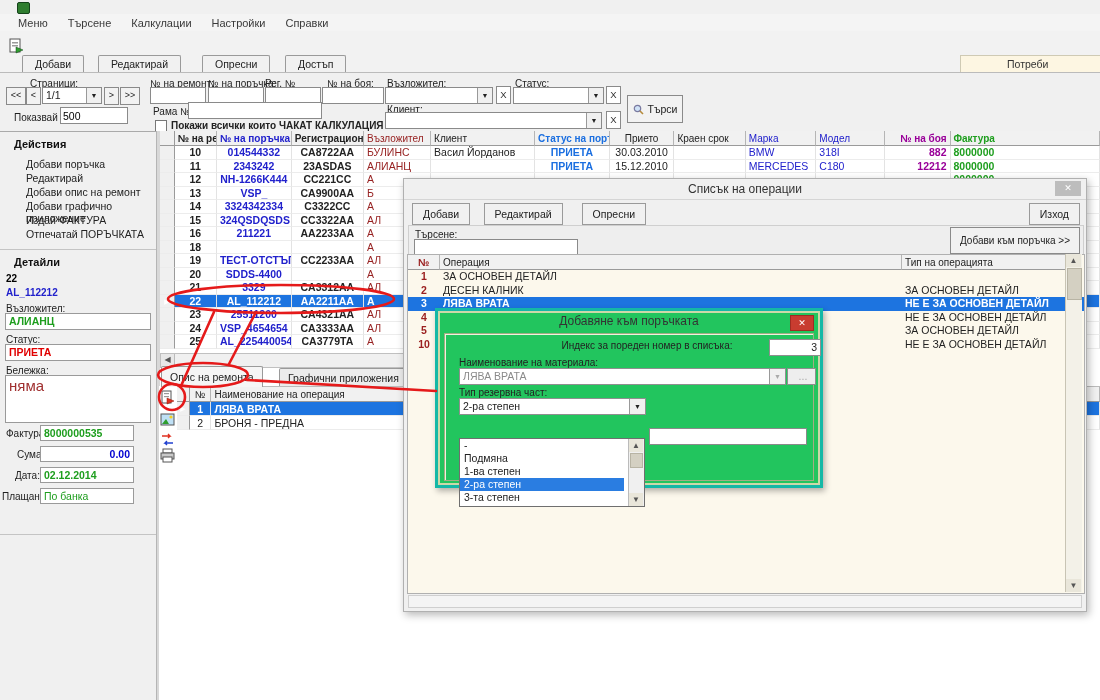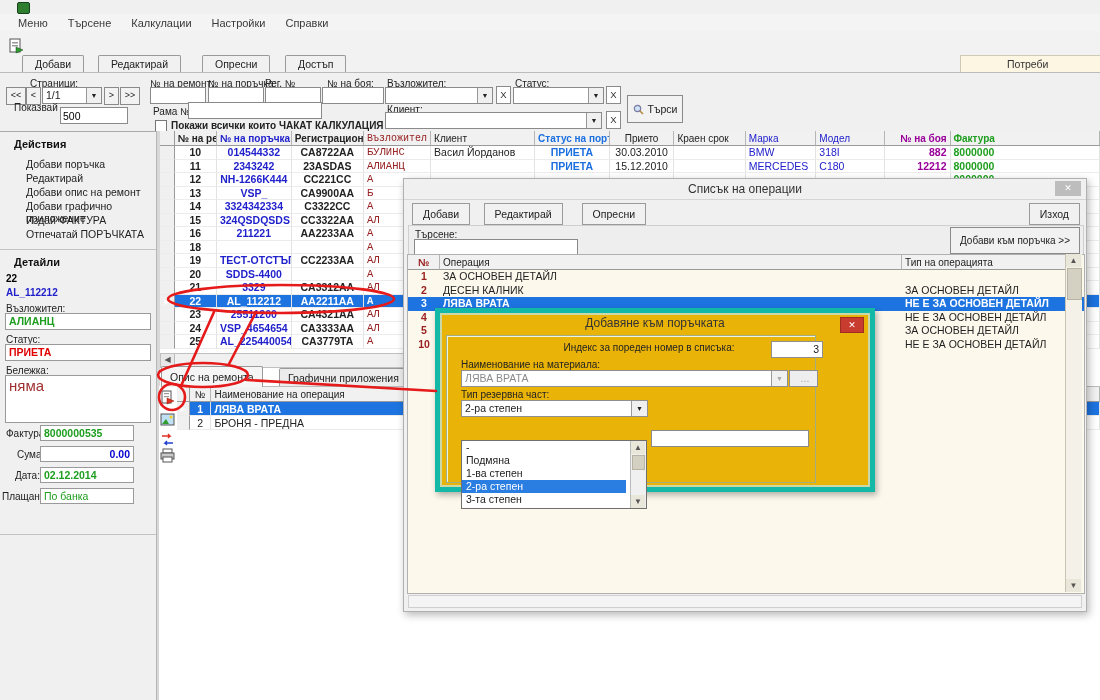--- a/index.html
+++ b/index.html
@@ -45,21 +45,21 @@
          font-size:10px;padding:0 3px;height:15px;line-height:15px;white-space:nowrap;overflow:hidden;}
   .cell{box-sizing:border-box;border-right:1px solid #e3e3e3;border-bottom:1px solid #ececec;
         font-size:10.5px;padding:0 3px;white-space:nowrap;overflow:hidden;}
   .trow .cell{height:13.5px;line-height:13.5px;}
   .trow.sel{background:#1d74e0;}
   .trow.sel .cell{color:#fff !important;font-weight:bold;}
   .c-sel{width:16px;background:#f0f0f0;border-right:1px solid #9a9a9a;text-align:center;font-size:7px;line-height:14px;}
   .c-rem{width:48px;text-align:center;} .c-ord{width:86px;text-align:center;} .c-reg{width:83px;text-align:center;}
   .c-ass{width:77px;} .c-cli{width:120px;} .c-sta{width:86px;text-align:center;} .c-acc{width:74px;text-align:center;}
   .c-dead{width:82px;} .c-brand{width:81px;} .c-model{width:79px;} .c-paint{width:75px;text-align:right;} .c-inv{width:173px;}
-  .cell-bold{font-weight:bold;} .cell-blue{color:#2121cc;font-weight:bold;} .cell-darkred{color:#972222;font-family:Liberation Mono, monospace;}
+  .cell-bold{font-weight:bold;} .cell-blue{color:#2121cc;font-weight:bold;} .cell-darkred{color:#972222;}
   .cell-status{color:#1b6fe0;font-weight:bold;} .cell-linkblue{color:#2121cc;} .cell-purple{color:#990099;font-weight:bold;}
   .cell-green{color:#1e9e1e;font-weight:bold;} .cell-opnum{color:#9b2020;font-weight:bold;text-align:center;}
   #main-table{left:160px;top:131px;width:940px;height:222px;overflow:hidden;background:#fff;}
   
   #hscroll{left:160px;top:353px;width:243px;height:13px;background:#f0f0f0;border:1px solid #c0c0c0;}
   #hscroll .arr{position:absolute;left:0;top:0;width:13px;height:100%;background:#e8e8e8;border-right:1px solid #bbb;
                 text-align:center;font-size:8px;line-height:12px;color:#555;}
   
   .rtab{position:absolute;height:18px;line-height:18px;padding:0 8px;border:1px solid #9a9a9a;border-bottom:none;
         background:#ececec;border-radius:2px 2px 0 0;font-size:10.5px;white-space:nowrap;overflow:hidden;}
@@ -83,22 +83,22 @@
               text-align:center;line-height:25px;font-size:10px;}
   #ops-list{left:3px;top:75px;width:676px;height:338px;background:#fcf8ec;border:1px solid #b0b0b0;overflow:hidden;}
   .oc-no{width:32px;} .oc-op{width:462px;} .oc-type{width:164px;}
   #ops-list .cell{border-right:none;border-bottom:none;}
   #ops-list .trow .cell{height:13.5px;line-height:13.5px;}
   #ops-scroll{right:4px;top:75px;width:16px;height:338px;background:#f3f1e8;border-left:1px solid #c8c4b4;}
   .scr-arr{position:absolute;left:0;width:15px;height:13px;background:#e9e6da;text-align:center;font-size:8px;line-height:13px;color:#555;}
   .scr-thumb{position:absolute;left:1px;width:13px;background:#d4d0c2;border:1px solid #b8b4a4;}
   #ops-status{left:4px;top:416px;width:672px;height:11px;background:#f4f4f4;border:1px solid #cfcfcf;}
   
-  #add-dialog{left:435px;top:308px;width:382px;height:174px;background:#eab308;border:5px solid #14b8a6;
-              box-shadow:inset 0 0 0 2px #cdd8a8, 2px 3px 6px rgba(0,0,0,.3);z-index:20;padding-left:48px;}
+  #add-dialog{left:435px;top:308px;width:382px;height:174px;background:#22c55e;border:3px solid #14b8a6;
+              box-shadow:inset 0 0 0 2px #cdd8a8, 2px 3px 6px rgba(0,0,0,.3);z-index:20;}
   #add-title{left:0;top:0;width:100%;height:21px;text-align:center;line-height:21px;font-size:12px;color:#333;}
   #add-close{right:6px;top:4px;width:22px;height:14px;background:#c83c30;border:1px solid #9e2c22;color:#fff;
              text-align:center;line-height:14px;font-size:9px;font-weight:bold;}
   #add-frame{left:6px;top:22px;width:368px;height:146px;border:1px solid #a3ad84;box-shadow:inset 1px 1px 0 #eef3dd;}
   .alabel{position:absolute;font-size:10px;color:#222;}
   .acombo{position:absolute;background:#fff;border:1px solid #8f8f8f;height:15px;font-size:10.5px;line-height:15px;padding-left:3px;}
   .acombo .dd{position:absolute;right:0;top:0;width:15px;height:100%;background:#f0f0f0;border-left:1px solid #999;
               text-align:center;font-size:7px;line-height:15px;color:#222;}
   #dd-list{position:absolute;left:14px;top:104px;width:184px;height:67px;background:#fff;border:1px solid #6f6f6f;z-index:3;}
   .dd-item{height:13px;line-height:13px;font-size:10.5px;padding-left:4px;white-space:nowrap;overflow:hidden;width:164px;box-sizing:border-box;}
@@ -139,21 +139,21 @@
 <div class="abs" id="filterpanel">
   <div class="flabel" style="left:30px;top:5px">Страници:</div>
   <div class="navbtn" style="left:6px;top:14px;width:18px">&lt;&lt;</div>
   <div class="navbtn" style="left:26px;top:14px;width:13px">&lt;</div>
   <div class="combo" style="left:42px;top:14px;width:58px">
     <span style="padding-left:3px;line-height:15px;font-size:10.5px">1/1</span>
     <span class="dd">▼</span>
   </div>
   <div class="navbtn" style="left:104px;top:14px;width:13px">&gt;</div>
   <div class="navbtn" style="left:120px;top:14px;width:18px">&gt;&gt;</div>
-  <div class="flabel" style="left:14px;top:29px">Показвай</div>
+  <div class="flabel" style="left:14px;top:39px">Показвай</div>
   <input class="tinput" style="left: 60px; top: 34px; width: 62px;" value="500">
 
   <div class="flabel" style="left:150px;top:5px">№ на ремонт:</div>
   <div class="flabel" style="left:208px;top:5px">№ на поръчка:</div>
   <div class="flabel" style="left:265px;top:5px">Рег. №</div>
   <div class="flabel" style="left:327px;top:5px">№ на боя:</div>
   <div class="flabel" style="left:387px;top:5px">Възложител:</div>
   <div class="flabel" style="left:515px;top:5px">Статус:</div>
   <input class="tinput" style="left: 150px; top: 14px; width: 50px;">
   <input class="tinput" style="left: 208px; top: 14px; width: 50px;">

